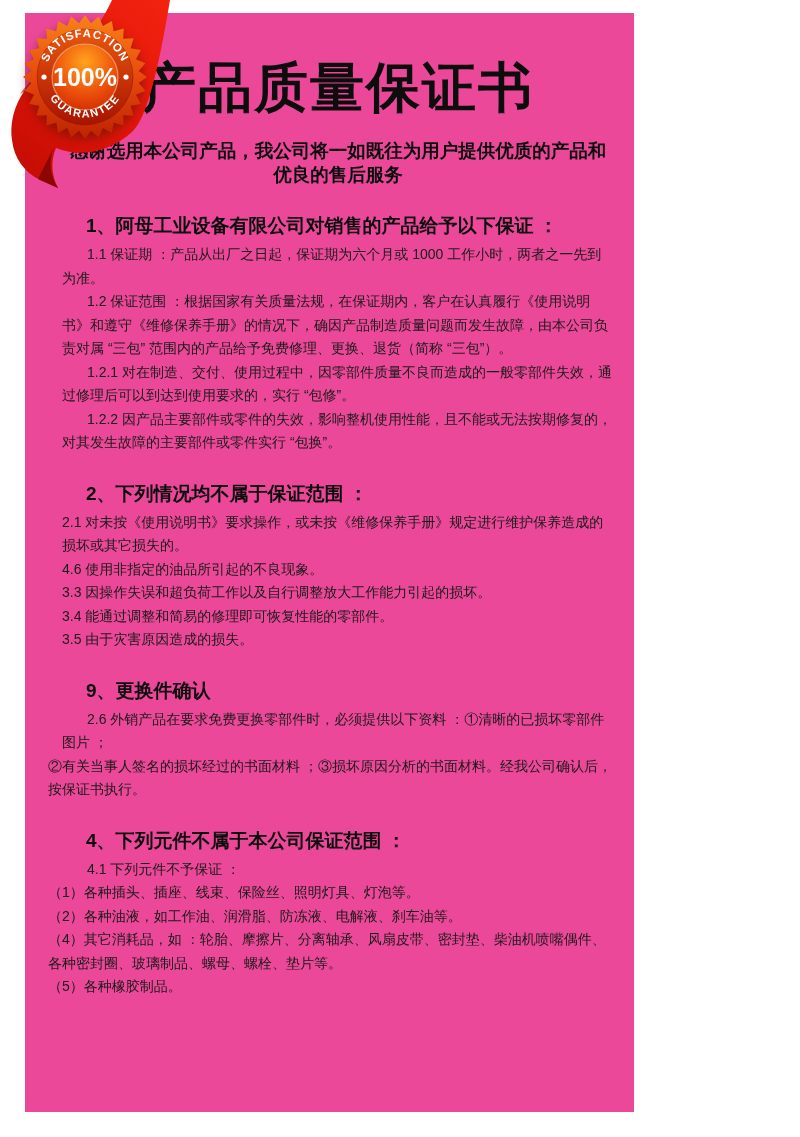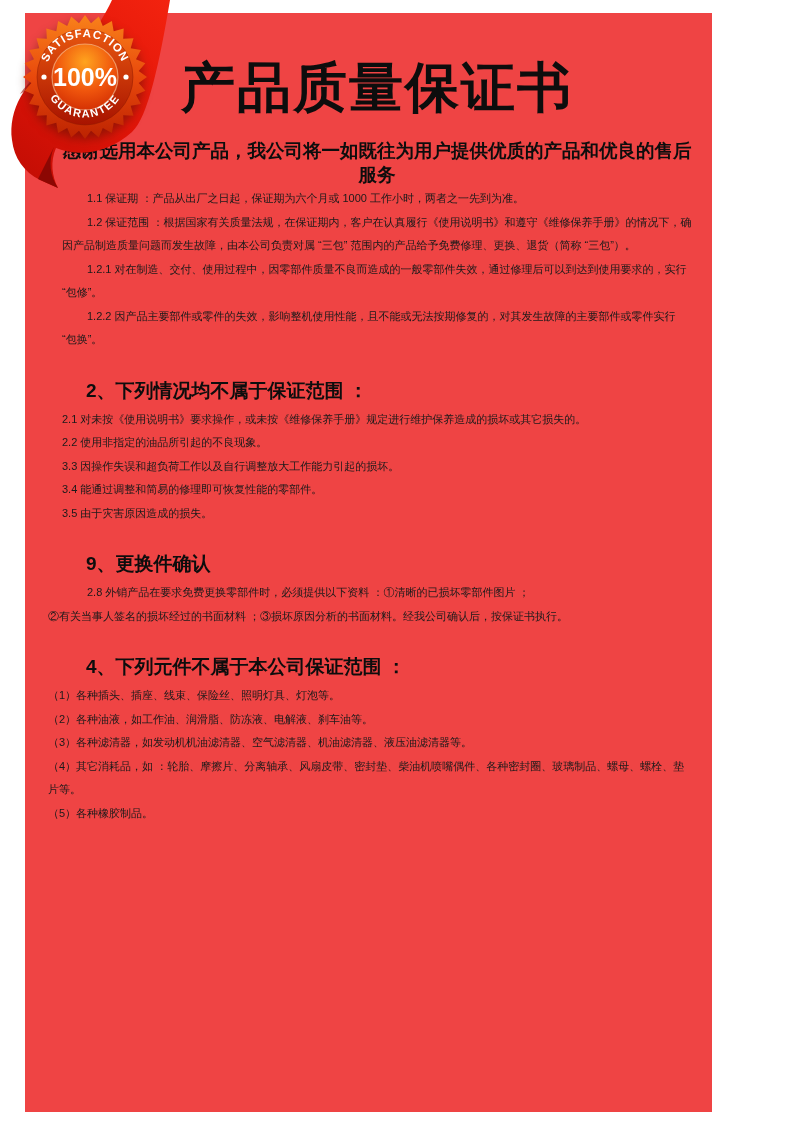--- a/index.html
+++ b/index.html
@@ -1,79 +1,80 @@
 <!DOCTYPE html>
 <html><head>
 <meta charset="utf-8">
 <style>
   html,body{margin:0;padding:0;}
   body{
     width:800px;height:1137px;background:#ffffff;position:relative;
     font-family:"Liberation Sans", sans-serif;overflow:hidden;
   }
   .doc{
-    position:absolute;left:25px;top:13px;width:687px;height:1099px;
-    background:#ef4444;box-sizing:border-box;
+    position:absolute;left:25px;top:13px;width:609px;height:1099px;
+    background:#ec4899;box-sizing:border-box;
     padding:40px 20px 0 37px;overflow:hidden;
   }
   .title{
     margin:2px 0 20px 0;text-align:center;
     font-size:54px;line-height:64px;font-weight:900;color:#0d0d0d;
     letter-spacing:2px;
   }
   .subtitle{
     margin:0;text-align:center;
     font-size:18.5px;line-height:24px;font-weight:bold;color:#0d0d0d;
   }
   .section-heading{
     margin:27px 0 5px 0;text-indent:24px;
     font-size:19px;line-height:24px;font-weight:bold;color:#0d0d0d;
   }
   .doc p.body{
-    margin:0;font-size:11px;line-height:23.5px;color:#1a1a1a;
+    margin:0;font-size:14px;line-height:23.5px;color:#1a1a1a;
   }
   p.indent{text-indent:25px;}
   p.flat{text-indent:0;}
   p.hang{margin-left:-14px !important;}
   .badge-svg{position:absolute;left:0;top:0;z-index:5;}
 </style>
 </head>
 <body>
 
 <div class="doc">
   <h1 class="title">产品质量保证书</h1>
   <p class="subtitle">感谢选用本公司产品，我公司将一如既往为用户提供优质的产品和优良的售后服务</p>
 
   <div>
+    <h2 class="section-heading">1、阿母工业设备有限公司对销售的产品给予以下保证 ：</h2>
     <p class="body indent">1.1 保证期 ：产品从出厂之日起，保证期为六个月或 1000 工作小时，两者之一先到为准。</p>
     <p class="body indent">1.2 保证范围 ：根据国家有关质量法规，在保证期内，客户在认真履行《使用说明书》和遵守《维修保养手册》的情况下，确因产品制造质量问题而发生故障，由本公司负责对属 “三包” 范围内的产品给予免费修理、更换、退货（简称 “三包”）。</p>
     <p class="body indent">1.2.1 对在制造、交付、使用过程中，因零部件质量不良而造成的一般零部件失效，通过修理后可以到达到使用要求的，实行 “包修”。</p>
     <p class="body indent">1.2.2 因产品主要部件或零件的失效，影响整机使用性能，且不能或无法按期修复的，对其发生故障的主要部件或零件实行 “包换”。</p>
   </div>
 
   <div>
     <h2 class="section-heading">2、下列情况均不属于保证范围 ：</h2>
     <p class="body flat">2.1 对未按《使用说明书》要求操作，或未按《维修保养手册》规定进行维护保养造成的损坏或其它损失的。</p>
-    <p class="body flat">2.2 使用非指定的油品所引起的不良现象。</p>
+    <p class="body flat">4.6 使用非指定的油品所引起的不良现象。</p>
     <p class="body flat">3.3 因操作失误和超负荷工作以及自行调整放大工作能力引起的损坏。</p>
     <p class="body flat">3.4 能通过调整和简易的修理即可恢复性能的零部件。</p>
     <p class="body flat">3.5  由于灾害原因造成的损失。</p>
   </div>
 
   <div>
     <h2 class="section-heading">9、更换件确认</h2>
-    <p class="body indent">2.8 外销产品在要求免费更换零部件时，必须提供以下资料 ：①清晰的已损坏零部件图片 ；</p>
+    <p class="body indent">2.6 外销产品在要求免费更换零部件时，必须提供以下资料 ：①清晰的已损坏零部件图片 ；</p>
     <p class="body hang">②有关当事人签名的损坏经过的书面材料 ；③损坏原因分析的书面材料。经我公司确认后，按保证书执行。</p>
   </div>
 
   <div>
     <h2 class="section-heading">4、下列元件不属于本公司保证范围 ：</h2>
+    <p class="body indent">4.1 下列元件不予保证 ：</p>
     <p class="body hang">（1）各种插头、插座、线束、保险丝、照明灯具、灯泡等。</p>
     <p class="body hang">（2）各种油液，如工作油、润滑脂、防冻液、电解液、刹车油等。</p>
-    <p class="body hang">（3）各种滤清器，如发动机机油滤清器、空气滤清器、机油滤清器、液压油滤清器等。</p>
     <p class="body hang">（4）其它消耗品，如 ：轮胎、摩擦片、分离轴承、风扇皮带、密封垫、柴油机喷嘴偶件、各种密封圈、玻璃制品、螺母、螺栓、垫片等。</p>
     <p class="body hang">（5）各种橡胶制品。</p>
 
   </div>
 </div>
 
 <svg class="badge-svg" width="210" height="260" viewBox="0 0 210 260" aria-hidden="true">
   <defs>
     <linearGradient id="ribbonGrad" x1="170" y1="0" x2="20" y2="180" gradientUnits="userSpaceOnUse">
       <stop offset="0" stop-color="#f3230f"></stop>

